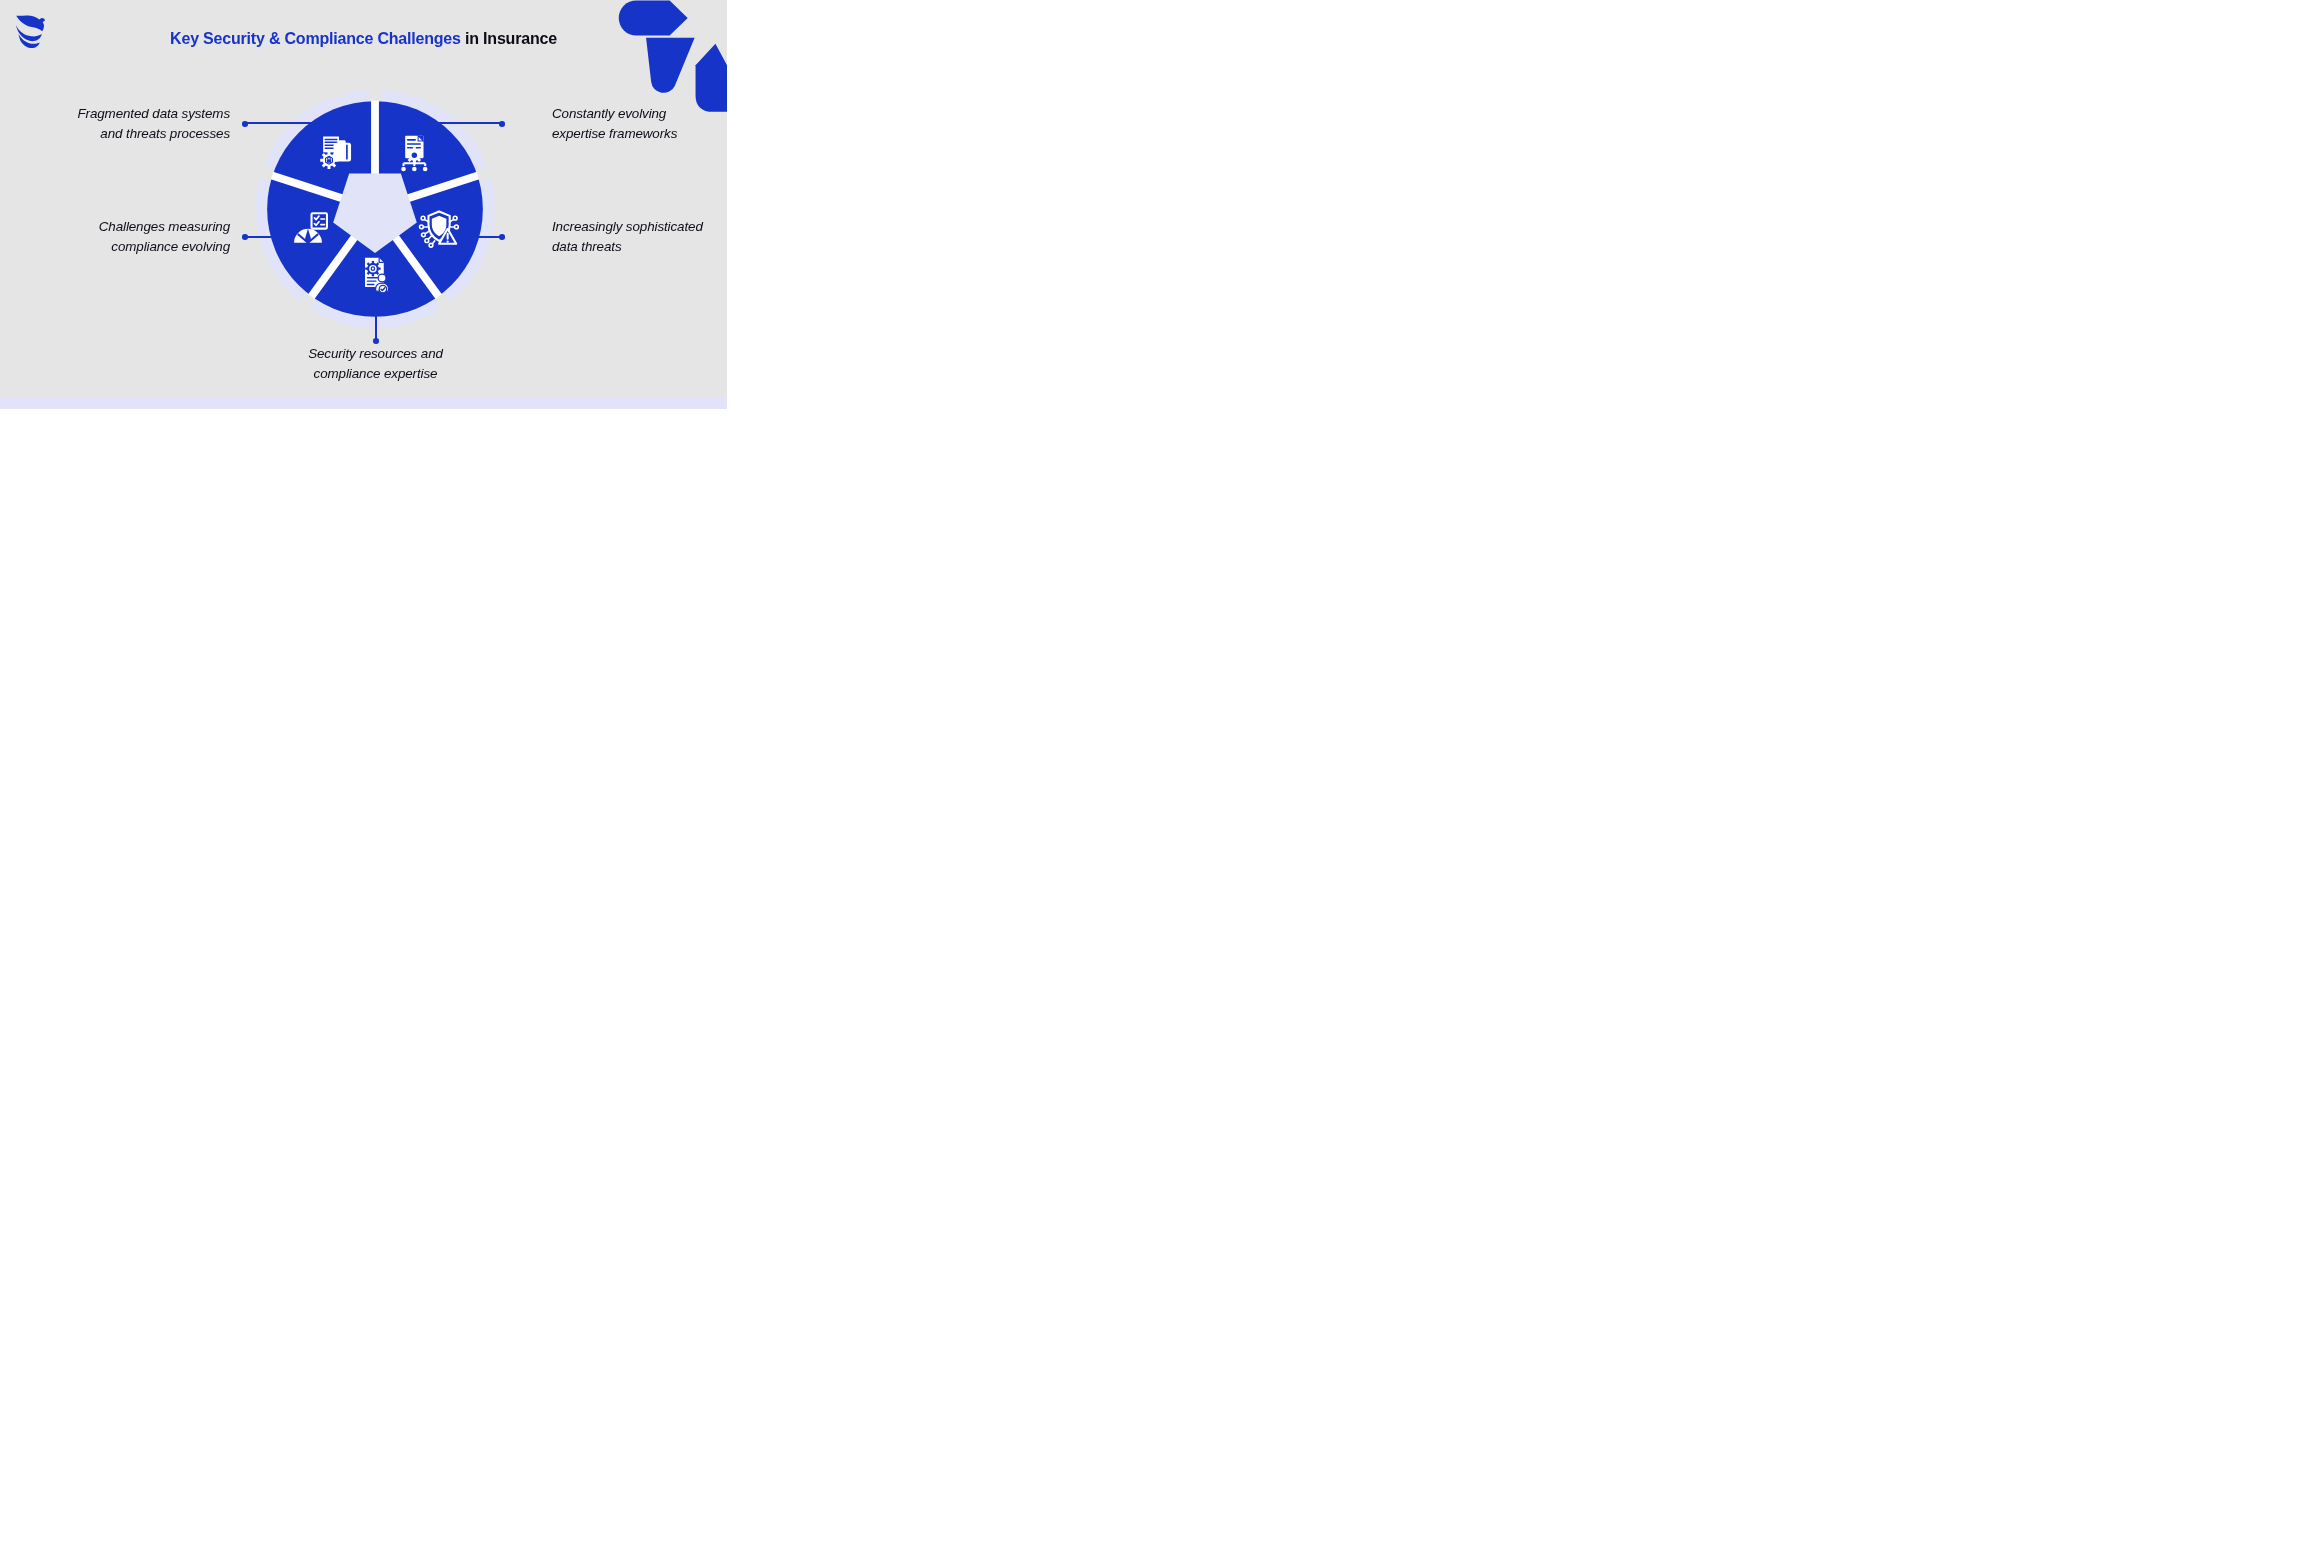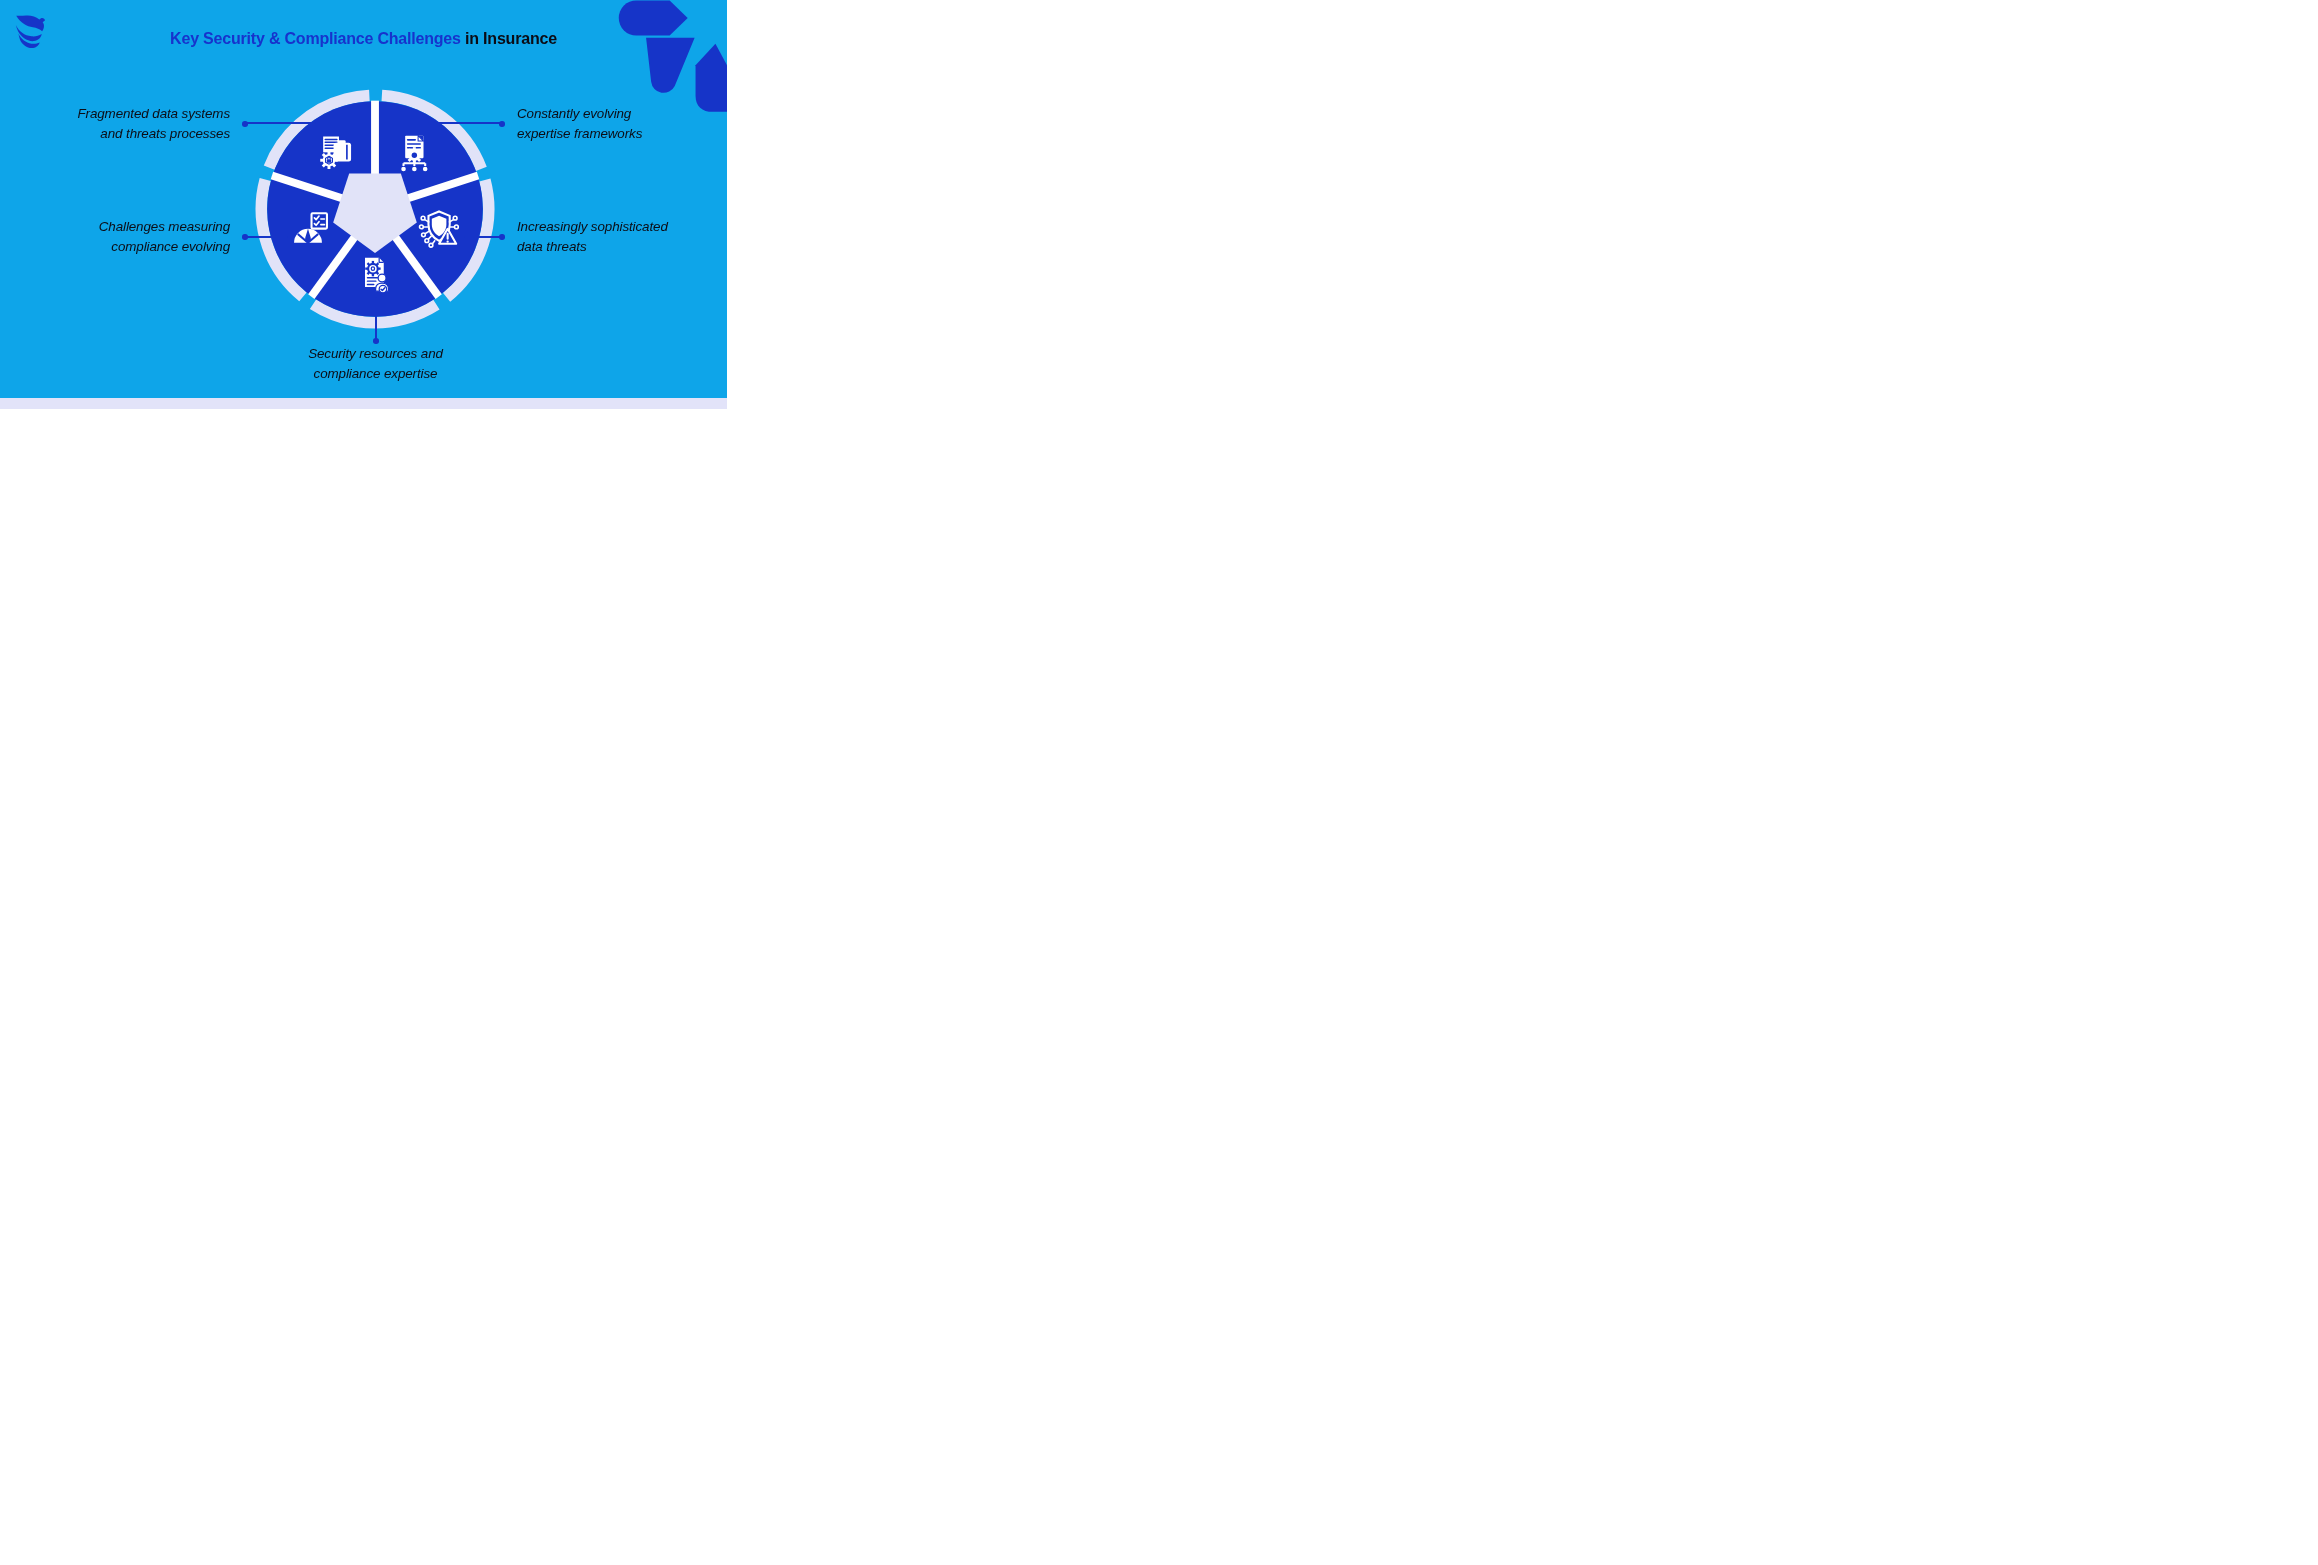--- a/index.html
+++ b/index.html
@@ -1,32 +1,32 @@
 <!DOCTYPE html>
 <html style="font-size:7.4px"><head>
 <meta charset="utf-8">
 <style>
   html,body{margin:0;padding:0;background:#ffffff;}
-  .page{position:relative;width:727px;height:409px;background:#0ea5e9;overflow:hidden;
+  .page{position:relative;width:727px;height:409px;background:#e5e5e5;overflow:hidden;
         font-family:"Liberation Sans", sans-serif;}
   .logo{position:absolute;left:14px;top:15px;width:37px;height:37px;}
   .title{position:absolute;left:0;top:30px;width:727px;text-align:center;
          font-size:16px;font-weight:bold;letter-spacing:-0.2px;}
   .title .hl{color:#1733cc;}
   .title .rest{color:#0b0c15;}
   .deco{position:absolute;right:0;top:0;width:111px;height:195px;}
   .wheel{position:absolute;left:250px;top:84px;width:250px;height:250px;}
   .connector{position:absolute;background:#1634c8;}
   .connector.h{height:1.9px;border-radius:0.9px;}
   .connector.v{width:1.9px;border-radius:0.9px;}
   .dot{position:absolute;width:5.6px;height:5.6px;border-radius:50%;background:#1634c8;}
   .label{position:absolute;color:#0c0d16;font-size:13.4px;line-height:19.5px;letter-spacing:-0.1px;font-style:italic;}
   .label span{display:block;}
   .align-r{text-align:right;}
-  .align-l{text-align:left;}
+  .align-l{text-align:left;margin-left:35px;}
   .align-c{text-align:center;}
   .strip{position:absolute;left:0;top:398px;width:727px;height:11px;background:#e2e3f9;}
 </style>
 </head>
 <body>
 
 <div class="page">
 
   <svg class="logo" viewBox="0 0 100 100">
     <g fill="#1634c8">

